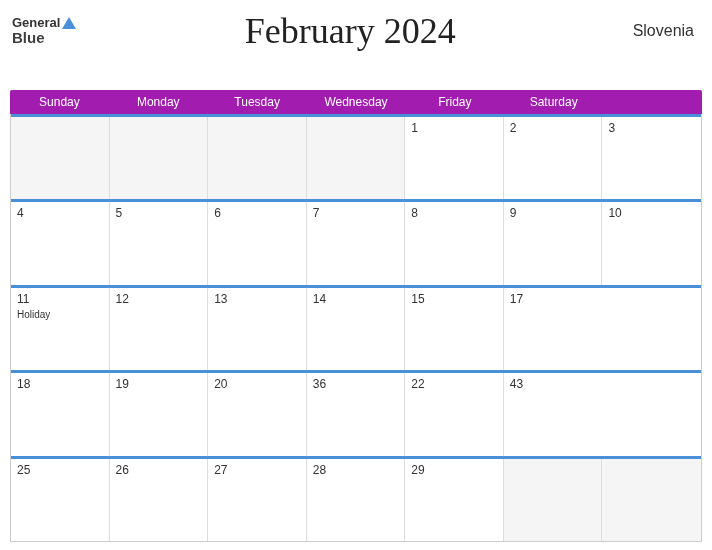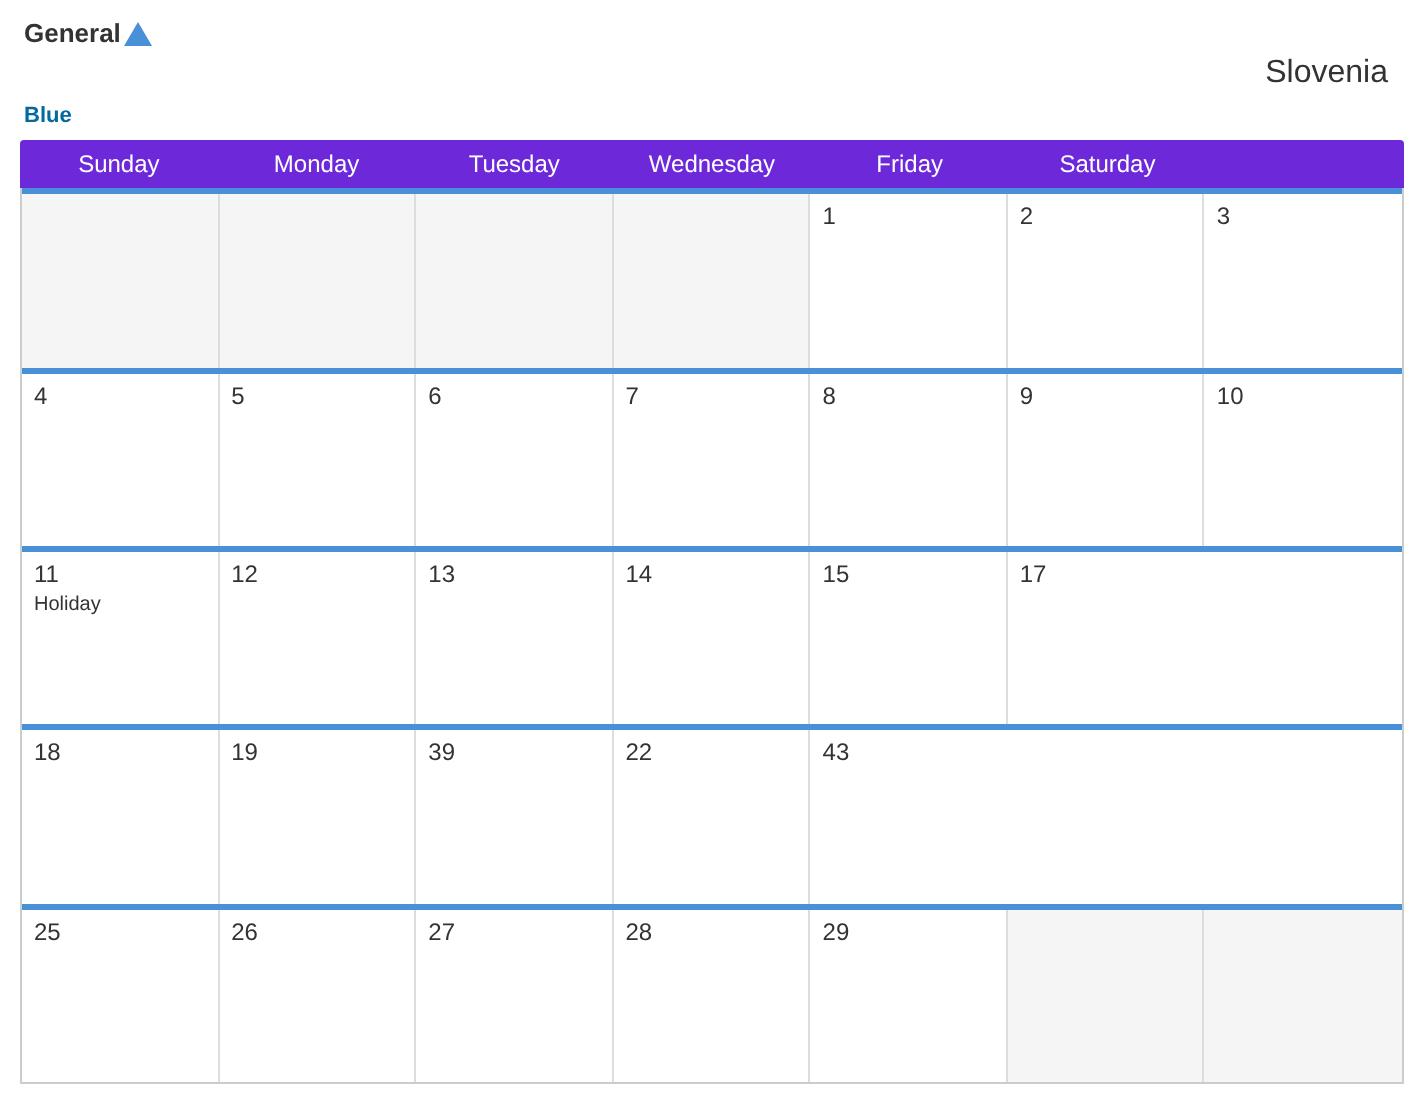--- a/index.html
+++ b/index.html
@@ -9,44 +9,44 @@
       background: #fff;
       font-family: Arial, sans-serif;
       overflow: hidden;
     }
     .calendar-wrapper {
       width: 712px;
       height: 550px;
       background: #fff;
       display: flex;
       flex-direction: column;
+      gap: 32px;
     }
     .header {
       display: flex;
       align-items: center;
       justify-content: space-between;
       padding: 10px 18px 6px 12px;
     }
     .logo {
       display: flex;
       flex-direction: column;
       align-items: flex-start;
     }
     .logo-general {
       font-size: 13px;
       font-weight: bold;
       color: #333;
       line-height: 1.1;
     }
     .logo-blue {
-      font-size: 11px;
+      font-size: 15px;
       font-weight: bold;
-      color: #0369a1;
+      color: #404040;
       line-height: 1.1;
-      margin-top: 28px;
     }
     .logo-triangle {
       display: inline-block;
       width: 0;
       height: 0;
       border-left: 7px solid transparent;
       border-right: 7px solid transparent;
       border-bottom: 12px solid #4a90d9;
       margin-left: 2px;
       vertical-align: middle;
@@ -71,21 +71,21 @@
     }
     .calendar-grid {
       flex: 1;
       display: flex;
       flex-direction: column;
       padding: 0 10px 8px 10px;
     }
     .days-header {
       display: grid;
       grid-template-columns: repeat(7, 1fr);
-      background: #6d28d9;
+      background: #a21caf;
       border-radius: 2px 2px 0 0;
     }
     .day-header {
       color: #fff;
       font-size: 12px;
       font-weight: normal;
       text-align: center;
       padding: 5px 0;
     }
     .weeks {
@@ -132,20 +132,21 @@
 
 <div class="calendar-wrapper">
   <div class="header">
     <div class="logo">
       <div class="logo-row">
         <span class="logo-general">General</span>
         <span class="logo-triangle"></span>
       </div>
       <span class="logo-blue">Blue</span>
     </div>
+    <div class="month-title">February 2024</div>
     <div class="country">Slovenia</div>
   </div>
 
   <div class="calendar-grid">
     <div class="days-header">
     <div class="day-header">Sunday</div>
         <div class="day-header">Monday</div>
         <div class="day-header">Tuesday</div>
         <div class="day-header">Wednesday</div>
         <div class="day-header">Friday</div>
@@ -212,21 +213,24 @@
           </div>
         </div>
         <div class="week-row">
           <div class="day-cell">
             <span class="day-number">18</span>
           </div>
           <div class="day-cell">
             <span class="day-number">19</span>
           </div>
           <div class="day-cell">
-            <span class="day-number">39</span>
+            <span class="day-number">20</span>
+          </div>
+          <div class="day-cell">
+            <span class="day-number">36</span>
           </div>
           <div class="day-cell">
             <span class="day-number">22</span>
           </div>
           <div class="day-cell">
             <span class="day-number">43</span>
           </div>
         </div>
         <div class="week-row">
           <div class="day-cell">

